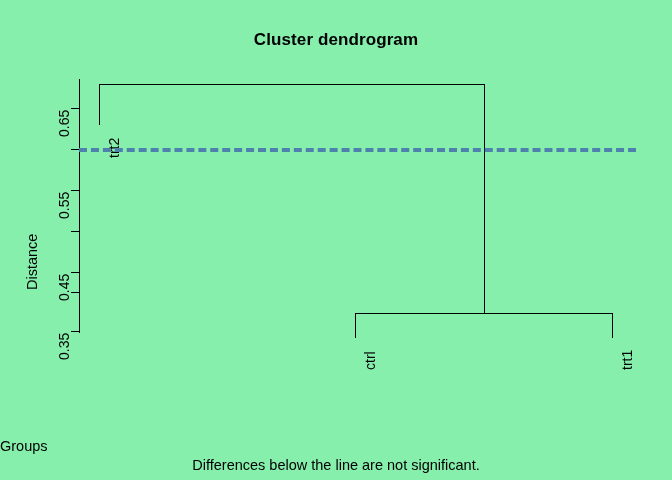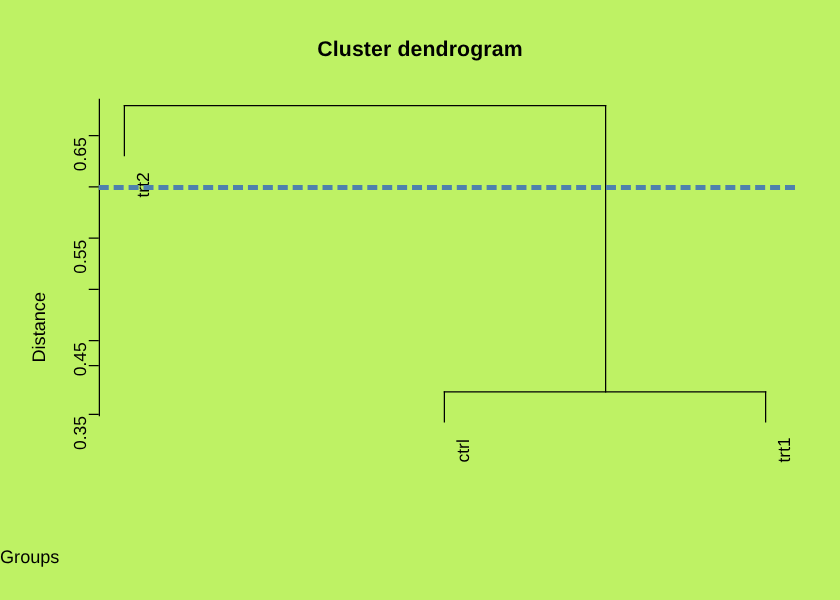--- a/index.html
+++ b/index.html
@@ -11,21 +11,21 @@
     width: 672px;
     height: 480px;
     font-family: "Liberation Sans", sans-serif;
     color: #000000;
     overflow: hidden;
   }
   #plot-root {
     position: relative;
     width: 672px;
     height: 480px;
-    background: #bef264;
+    background: #86efac;
   }
 
   
   #plot-title {
     position: absolute;
     left: 0;
     top: 30px;
     width: 672px;
     text-align: center;
     font-size: 17px;
@@ -150,14 +150,15 @@
   <div class="dgm-line" style="left: 355px; top: 313px; width: 1px; height: 25px; background: rgb(0, 0, 0);"></div>
   <div class="dgm-line" style="left: 612px; top: 313px; width: 1px; height: 25px; background: rgb(0, 0, 0);"></div>
 
   <div class="leaf-label" style="transform: translate(106px, 158px) rotate(-90deg);">trt2</div>
   <div class="leaf-label" style="transform: translate(362px, 370px) rotate(-90deg);">ctrl</div>
   <div class="leaf-label" style="transform: translate(619px, 370px) rotate(-90deg);">trt1</div>
 
   <div id="cutoff-line" style="left: 79px; top: 148px; width: 557px; border-top: 4px dashed rgb(78, 129, 173);"></div>
 
   <div id="x-axis-title">Groups</div>
+  <div id="x-axis-subtitle">Differences below the line are not significant.</div>
 
 </div>
 
 </body></html>

